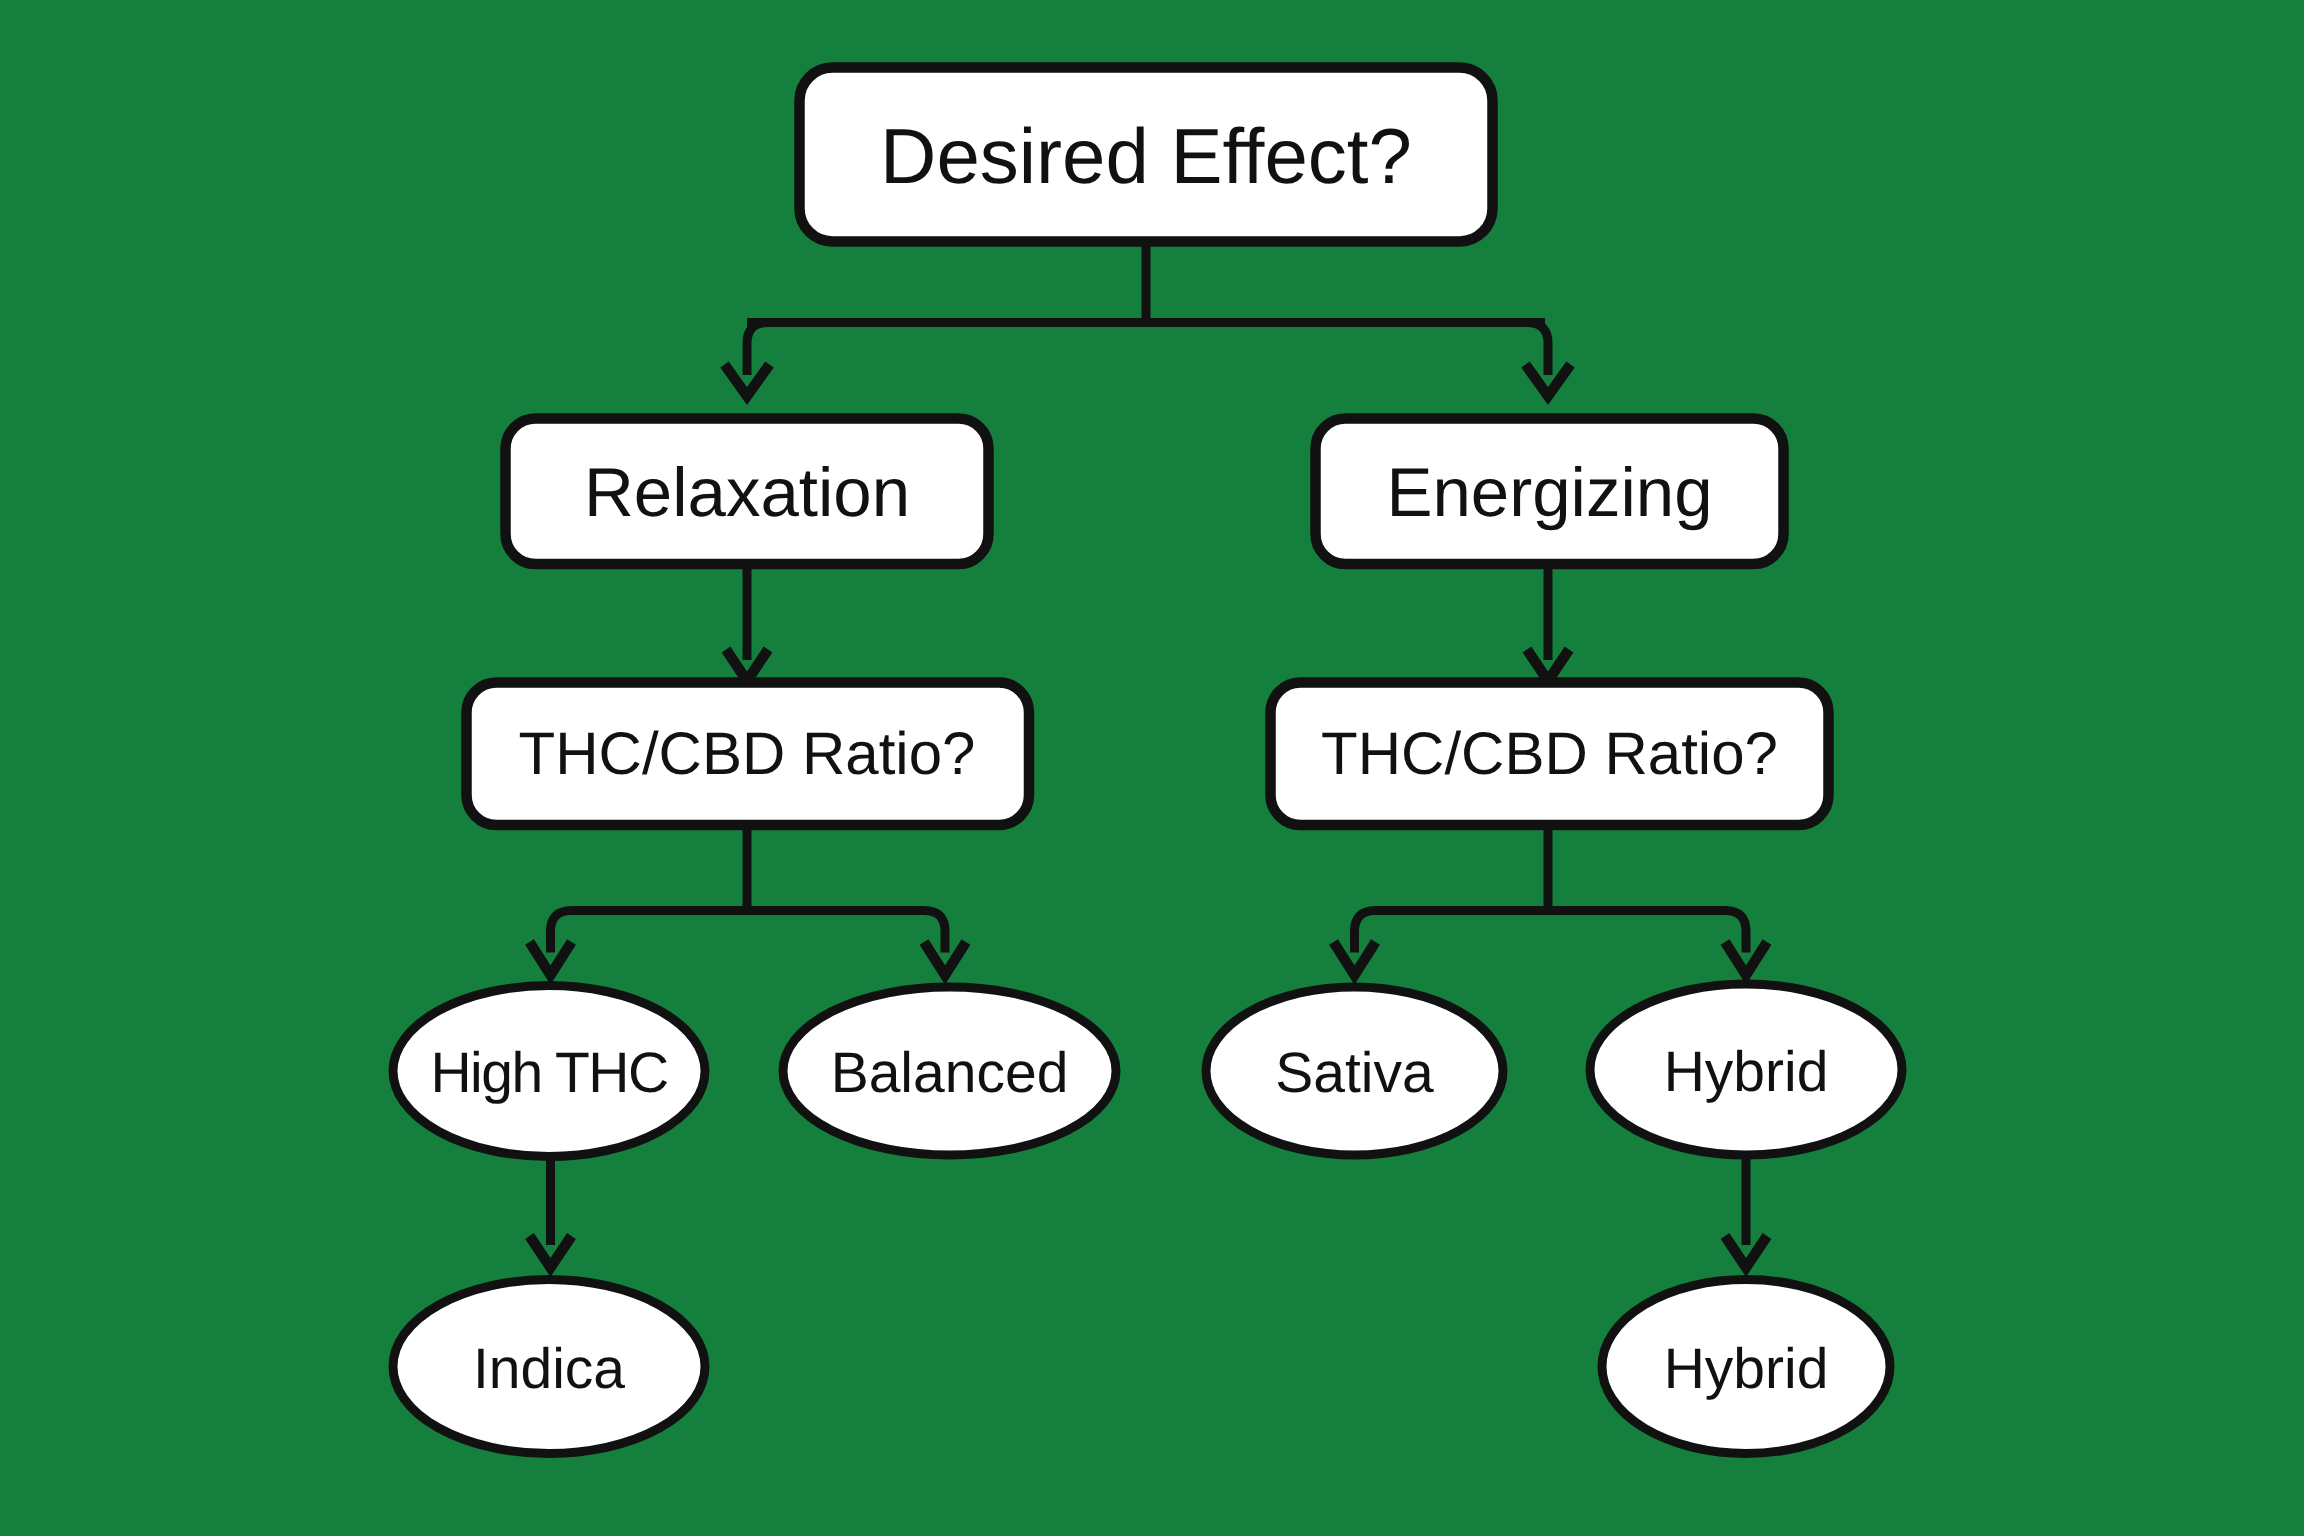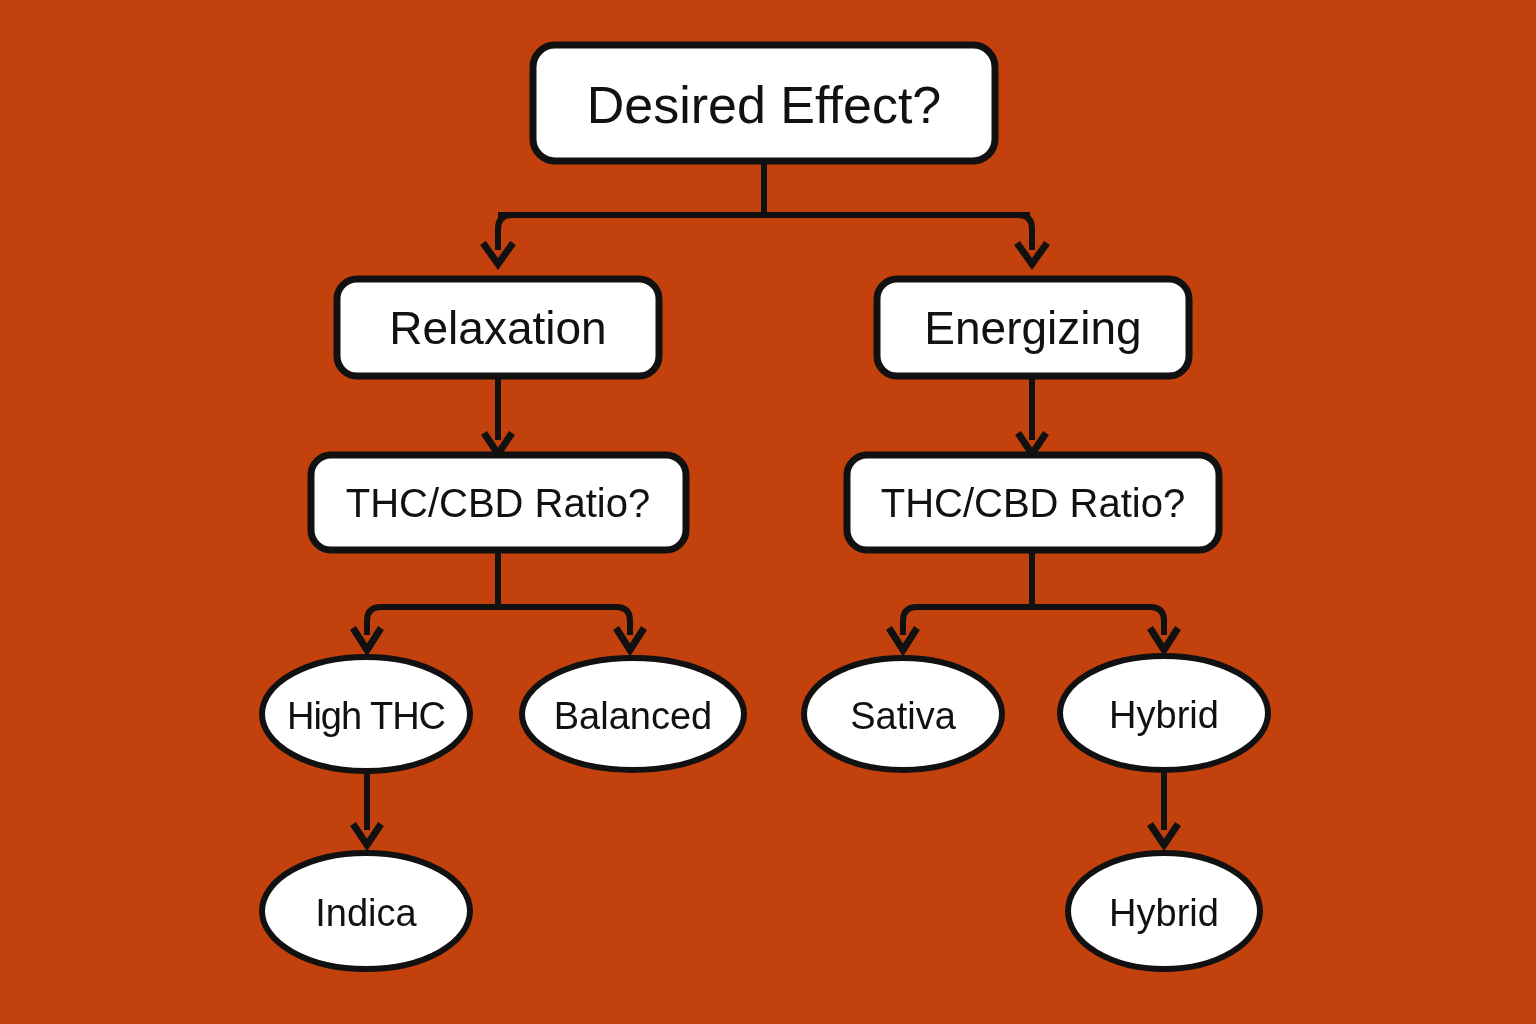--- a/index.html
+++ b/index.html
@@ -10,21 +10,21 @@
   body {
     width: 1536px;
     height: 1024px;
     overflow: hidden;
     font-family: "Liberation Sans", sans-serif;
   }
   #diagram-root {
     position: relative;
     width: 1536px;
     height: 1024px;
-    background: #c2410c;
+    background: #15803d;
   }
   svg.canvas {
     position: absolute;
     top: 0;
     left: 0;
     width: 1536px;
     height: 1024px;
   }
   .node-shape {
     fill: #ffffff;

